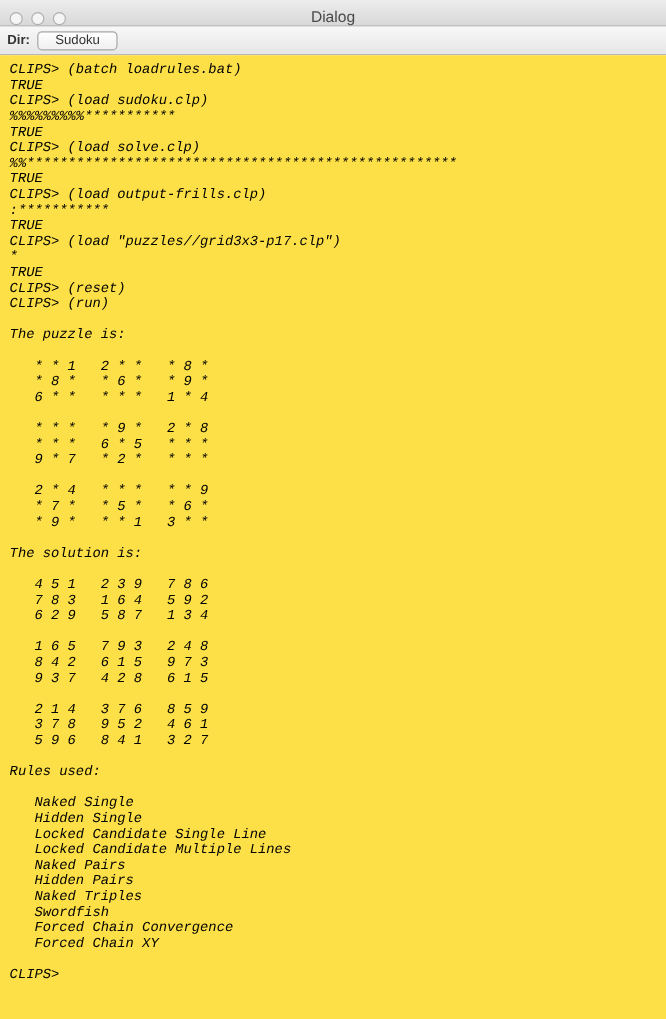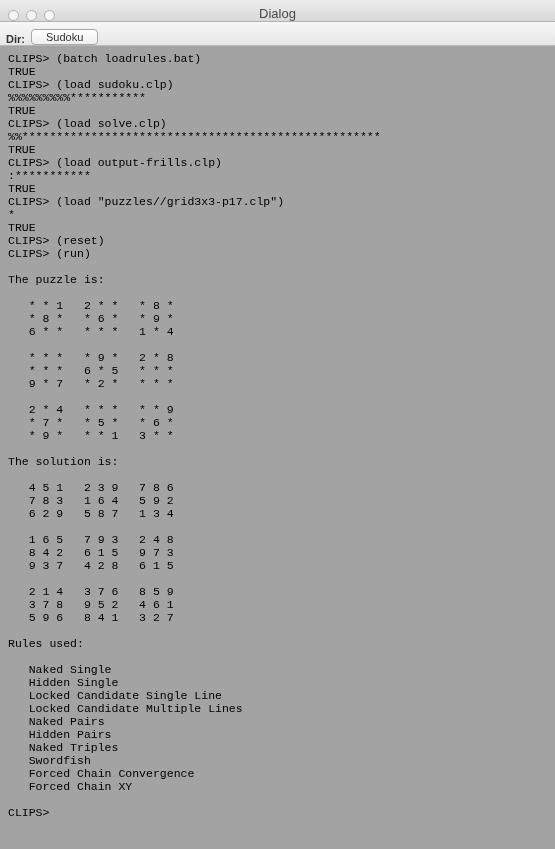--- a/index.html
+++ b/index.html
@@ -42,21 +42,21 @@
       text-align: center;
       font-size: 13px;
       color: #4a4a4a;
       pointer-events: none;
     }
     .toolbar {
       height: 24px;
       background: linear-gradient(to bottom, #f8f8f8, #e6e6e6);
       border-bottom: 1px solid #b8b8b8;
       display: flex;
-      align-items: flex-end;
+      align-items: center;
       padding: 0 6px;
       gap: 6px;
     }
     .dir-label {
       font-size: 11px;
       color: #333;
       font-weight: 600;
     }
     .dir-path {
       font-size: 11px;
@@ -74,21 +74,22 @@
     }
     .terminal {
       padding: 6px 8px;
       font-family: Menlo, Monaco, "Courier New", monospace;
       font-size: 11.5px;
       line-height: 13px;
       color: #000;
       white-space: pre;
       overflow: auto;
       height: calc(849px - 22px - 24px);
-      background: #a3a3a3;
+      background: #fde047;
+      font-style: italic;
     }
   </style>
 </head>
 <body>
 
 <div class="titlebar">
   <div class="traffic-lights">
     <div class="traffic-light"></div>
     <div class="traffic-light"></div>
     <div class="traffic-light"></div>

